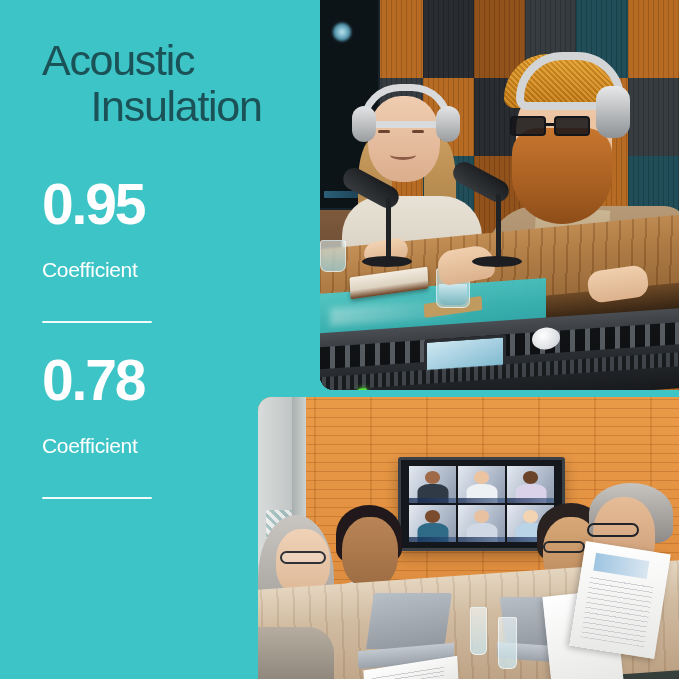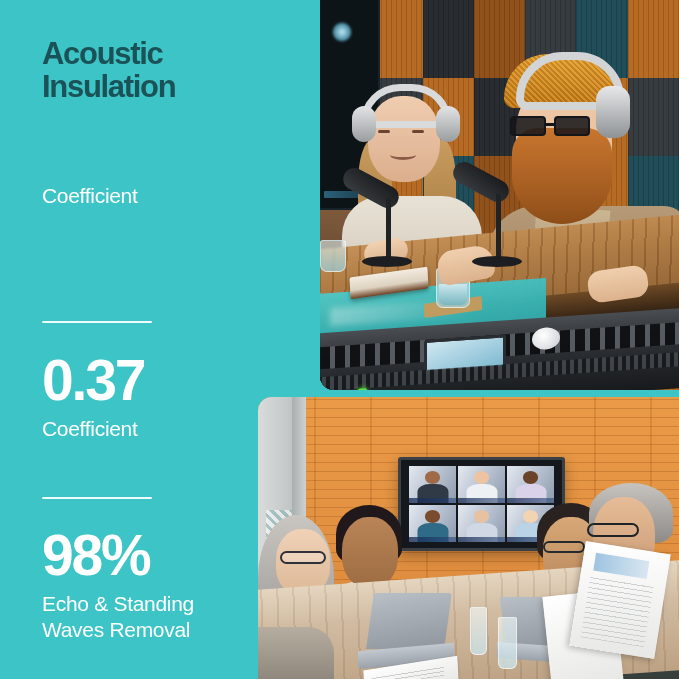--- a/index.html
+++ b/index.html
@@ -11,35 +11,35 @@
     overflow:hidden;
     position:relative;
   }
   #stage { position:absolute; inset:0; width:679px; height:679px; overflow:hidden; background:#3dc4c6; }
 
   
   .left-panel { position:absolute; left:0; top:0; width:320px; height:679px; z-index:5; }
 
   .headline {
     position:absolute; left:42px; top:37px; width:268px;
-    font-size:31px; line-height:1.07; font-weight:bold;
+    font-size:43px; line-height:1.07; font-weight:normal;
     letter-spacing:-1.3px; color:#1b5257;
   }
-  .headline .l2 { display:block; }
+  .headline .l2 { display:block;text-align:center; }
 
   .stat-block { position:absolute; left:42px; width:270px; }
   .stat-value {
     font-size:57px; font-weight:bold; color:#ffffff;
     letter-spacing:-2.2px; line-height:1.0;
   }
   .stat-label {
     font-size:21px; color:#ffffff; line-height:1.24;
     letter-spacing:-0.3px; margin-top:7px; font-weight:normal;
   }
-  .stat-label .l2 { display:block; }
+  .stat-label .l2 { display:block;margin-top:24px; }
 
   #stat-1 { top:176px; }
   #stat-2 { top:352px; }
   #stat-3 { top:527px; }
 
   .divider {
     position:absolute; left:42px; width:110px; height:2px;
     background:#ffffff; opacity:.92; border-radius:1px;
   }
   #divider-1 { top:321px; }
@@ -617,39 +617,33 @@
   </div>
 
   <div class="left-panel">
 
     <h1 class="headline">
       <span>Acoustic</span>
       <span class="l2">Insulation</span>
     </h1>
 
     <div class="stat-block" id="stat-1">
+      <div class="stat-value">0.95</div>
       <div class="stat-label">
         <span class="l2">Coefficient</span>
       </div>
     </div>
 
     <div class="divider" id="divider-1"></div>
 
     <div class="stat-block" id="stat-2">
-      <div class="stat-value">0.37</div>
+      <div class="stat-value">0.78</div>
       <div class="stat-label">
         <span class="l2">Coefficient</span>
       </div>
     </div>
 
     <div class="divider" id="divider-2"></div>
 
-    <div class="stat-block" id="stat-3">
-      <div class="stat-value">98%</div>
-      <div class="stat-label">
-        <span>Echo &amp; Standing</span>
-        <span class="l2">Waves Removal</span>
-      </div>
-    </div>
 
   </div>
 
 </div>
 
 </body></html>

